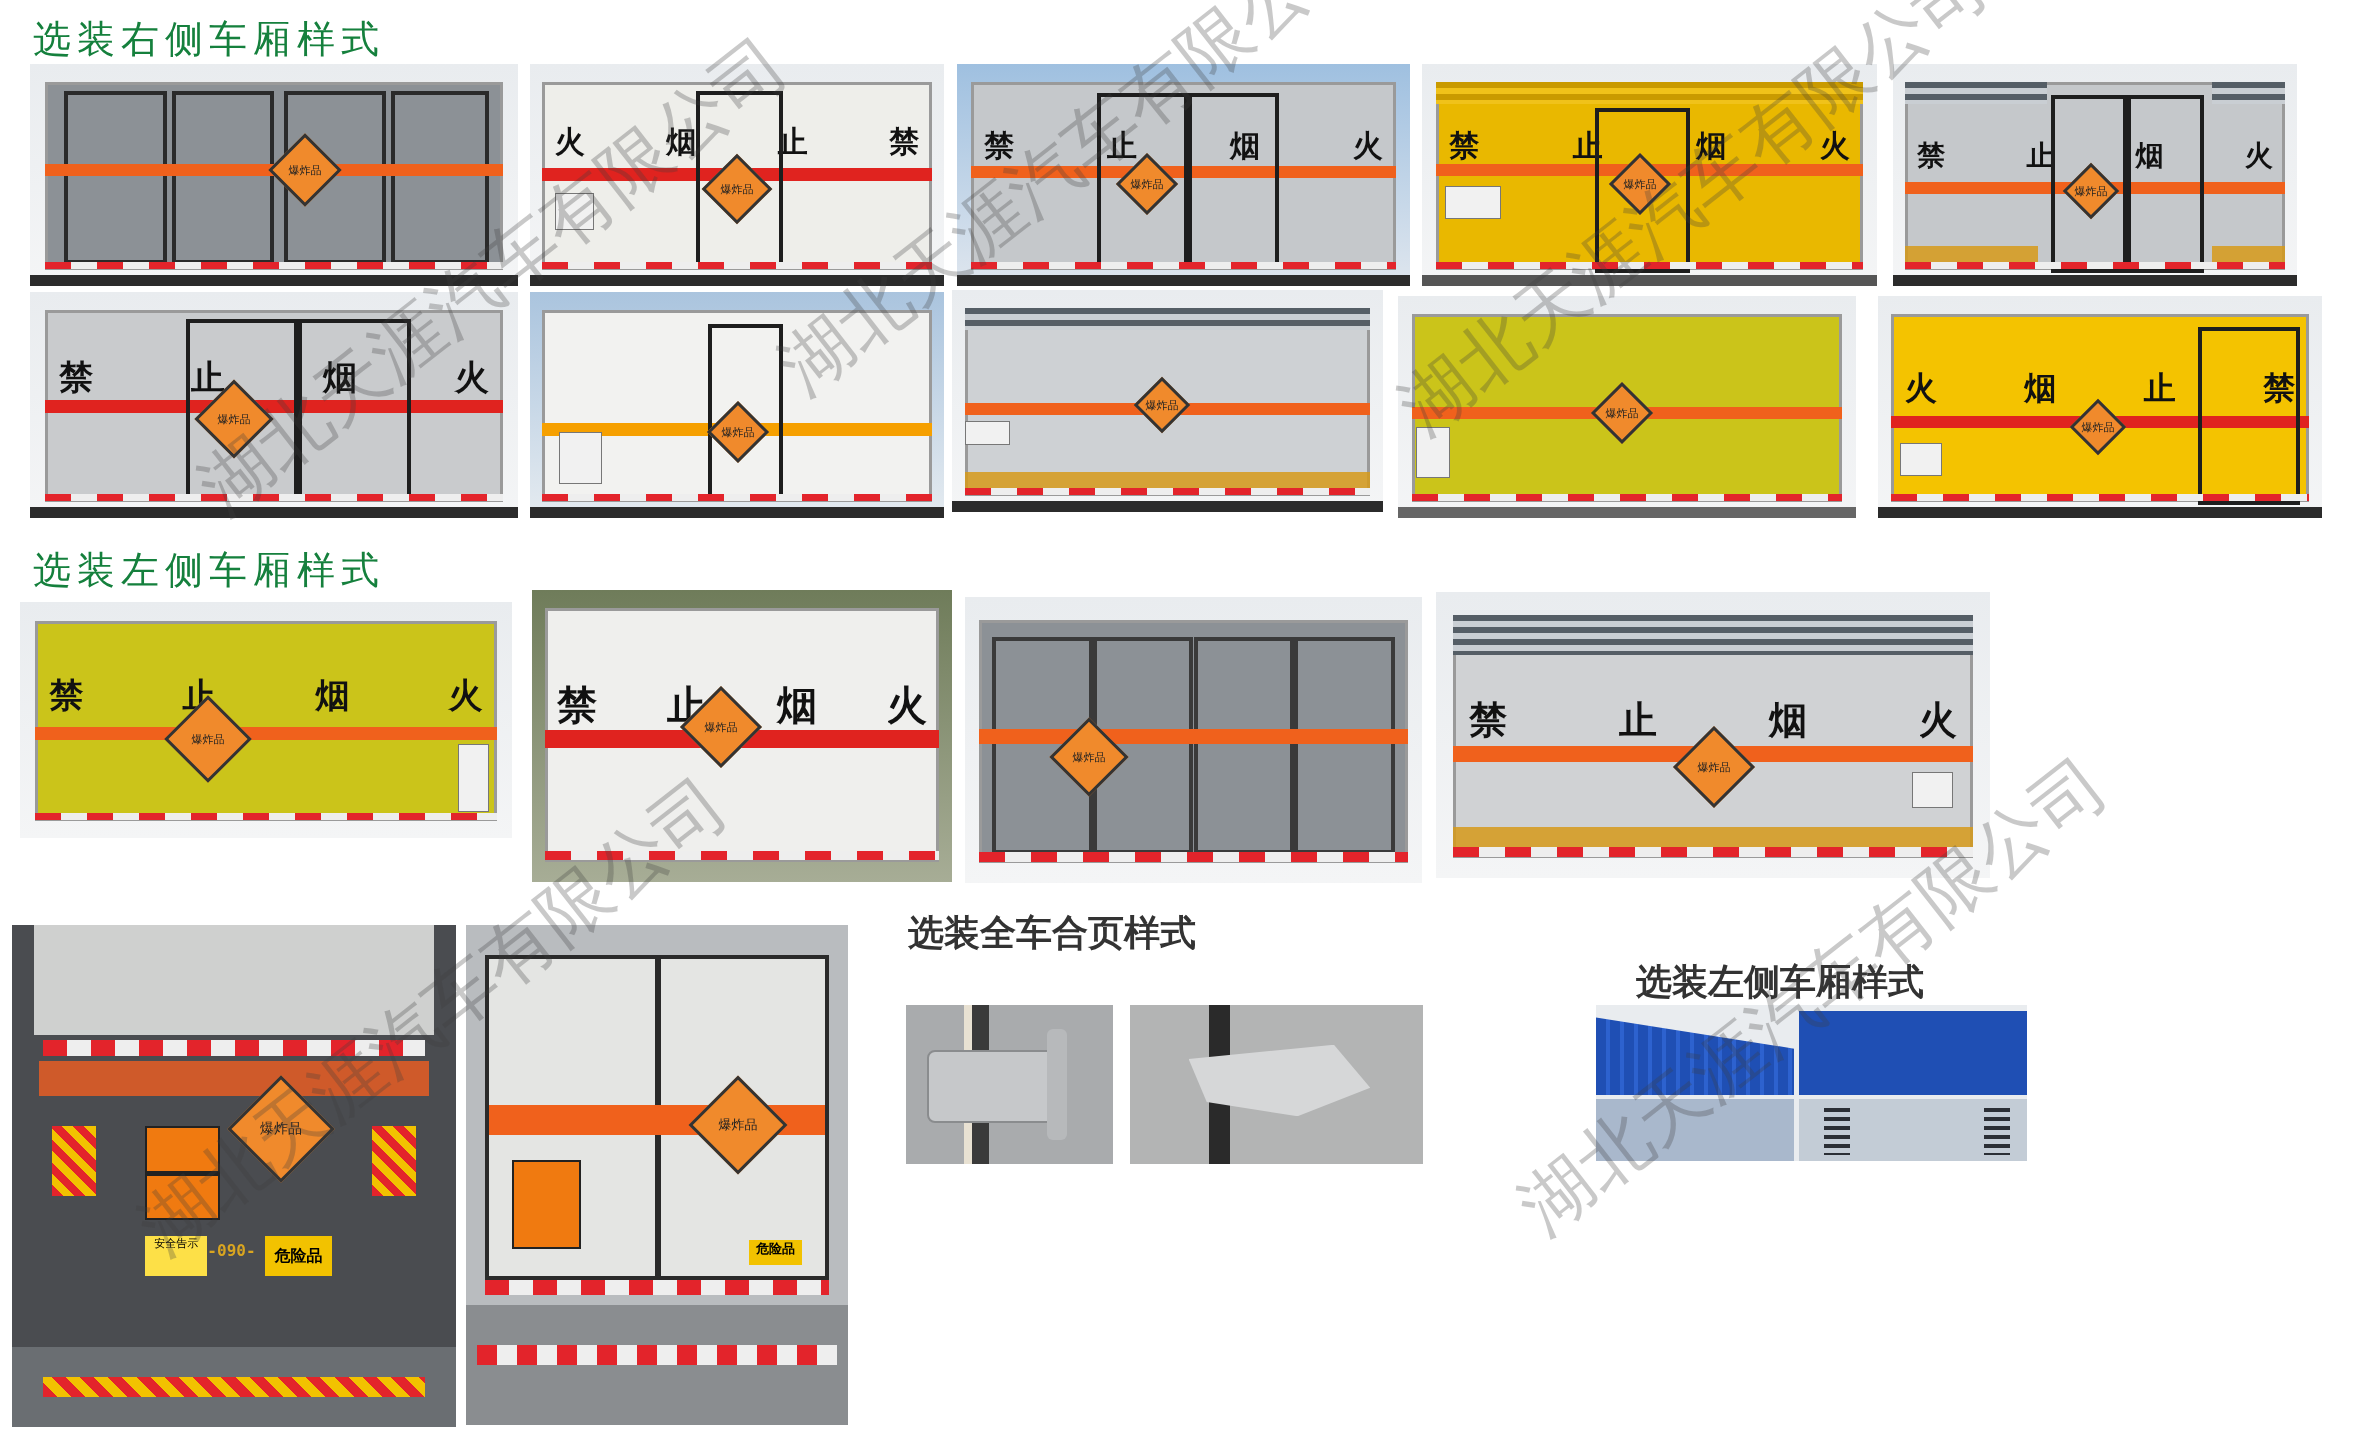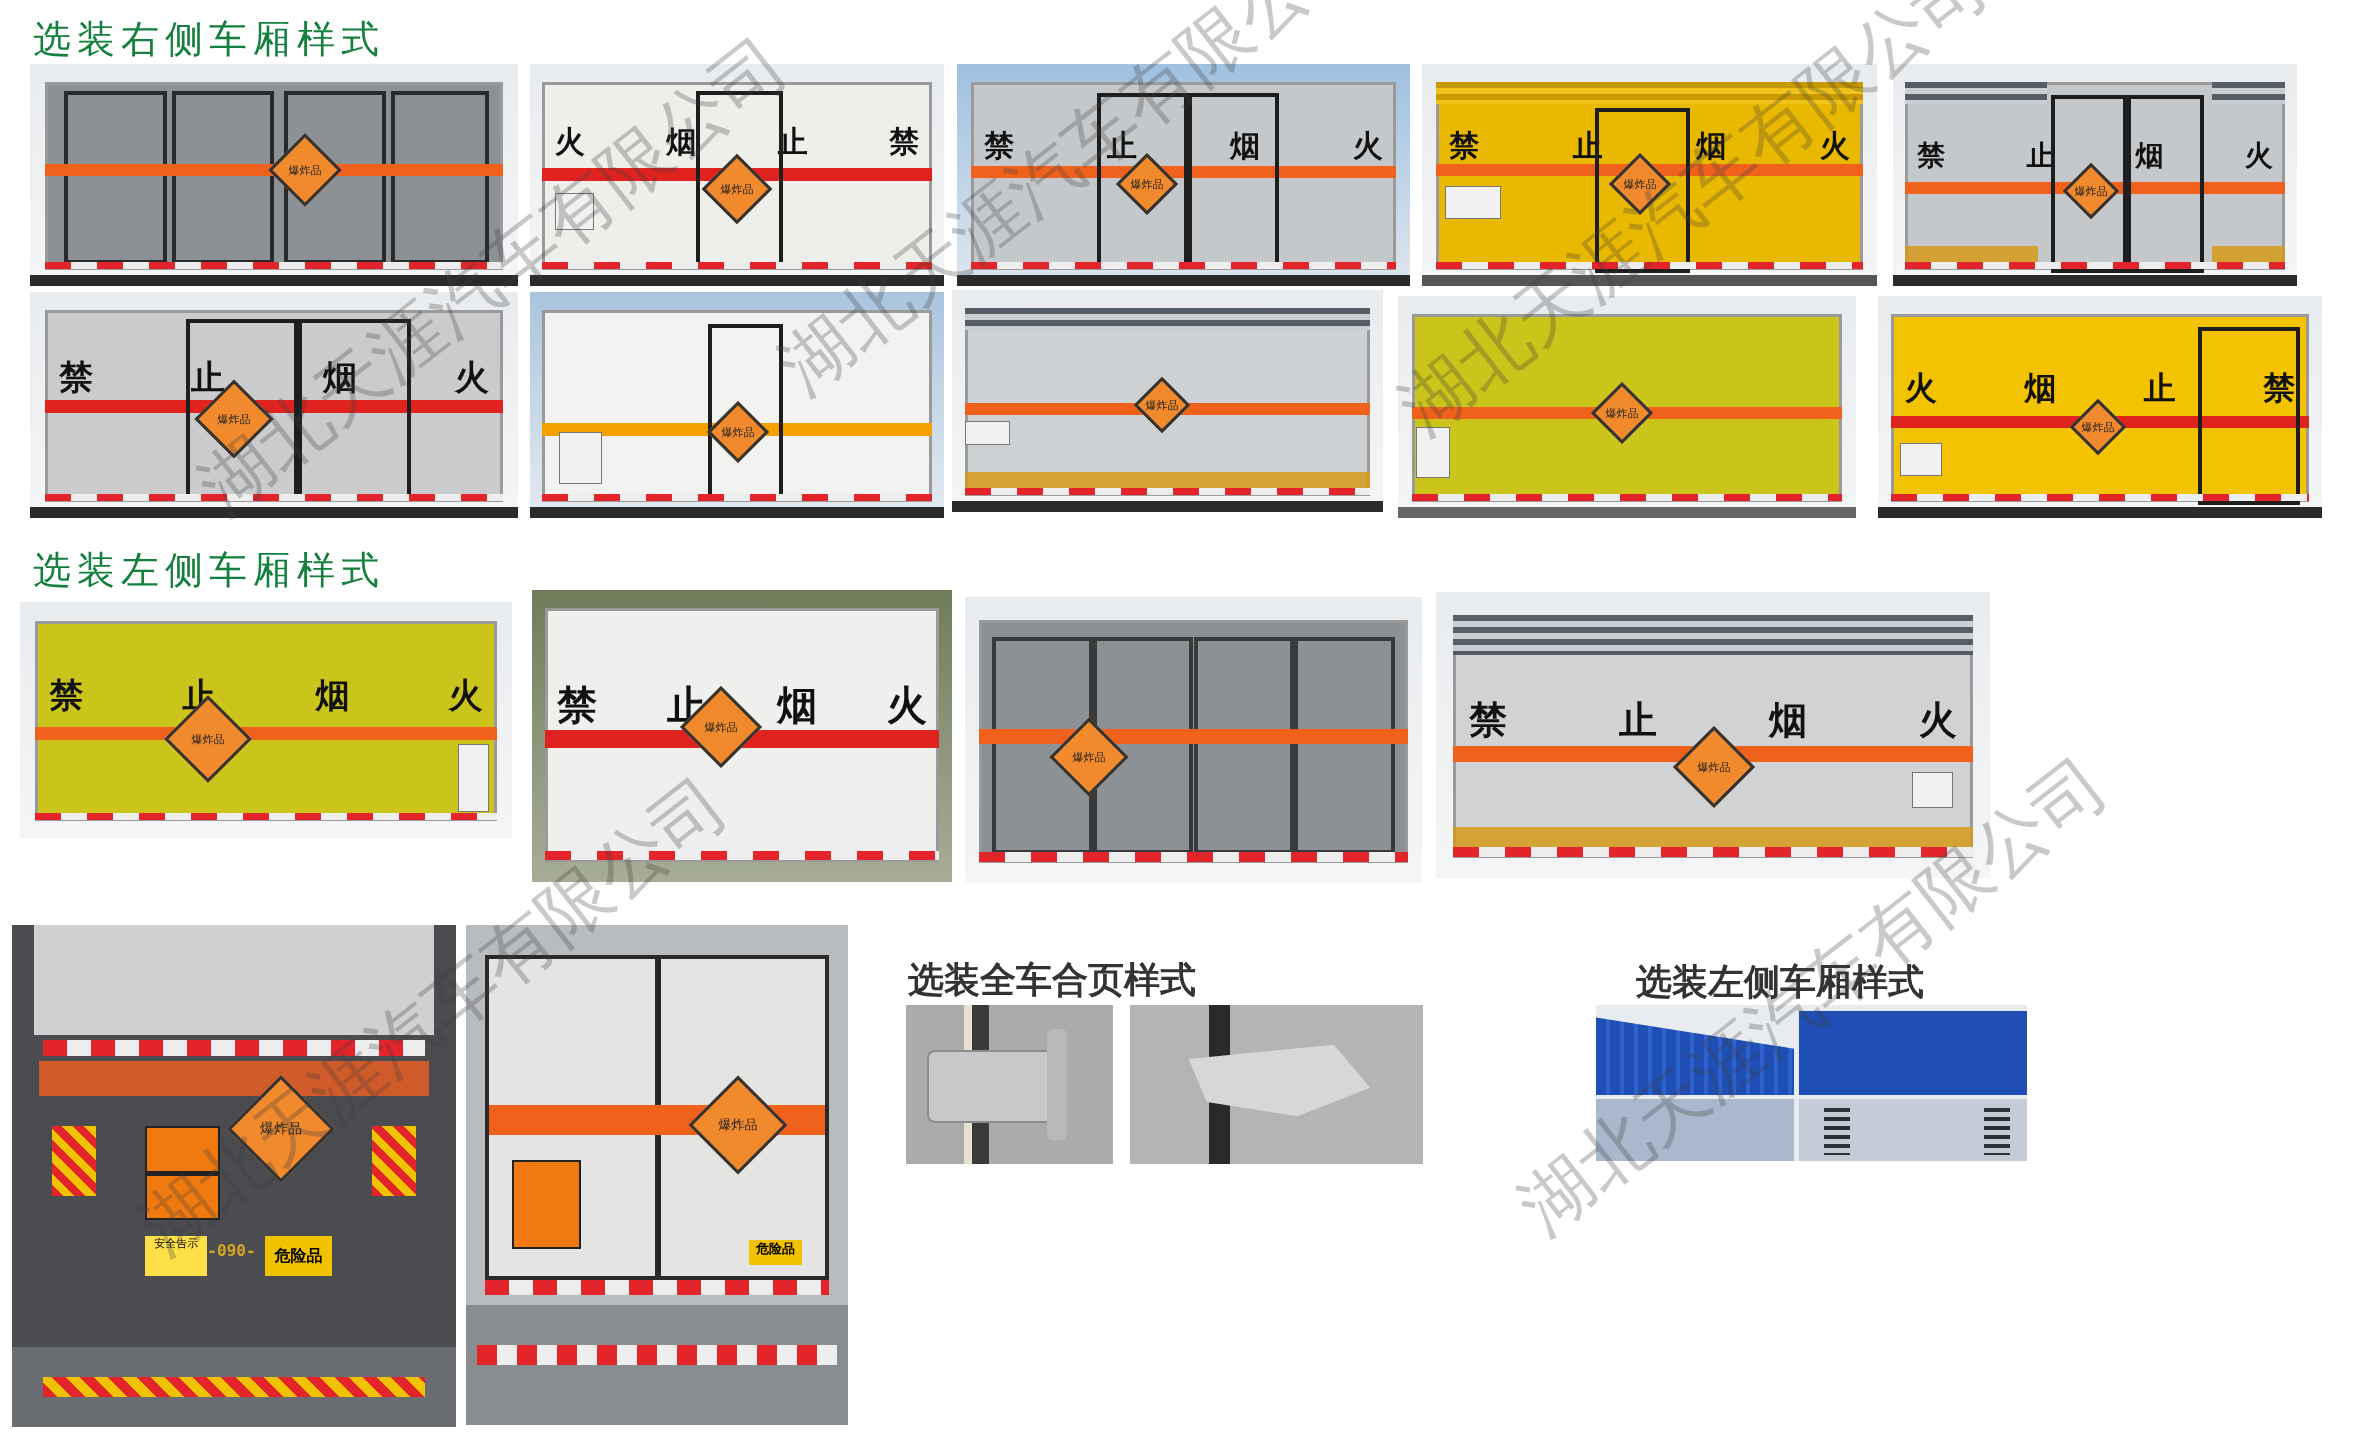--- a/index.html
+++ b/index.html
@@ -300,21 +300,21 @@
   <div style="position:absolute; left:12%; top:47%; width:17%; height:17%; background:#f07a10; border:2px solid #222;"></div>
   <div class="diamond" style="left:62%; top:33%; width:70px; height:70px;">
       <span style="font-size:13px;">爆炸品</span>
     </div>
   <div style="position:absolute; left:74%; top:63%; width:14%; height:5%; background:#f2c200; font-size:13px; font-weight:bold; text-align:center; font-family:'DejaVu Sans',sans-serif;">危险品</div>
   <div style="position:absolute; left:5%; right:5%; top:71%; height:3%; background:repeating-linear-gradient(90deg,#e3242b 0 24px,#eee 24px 48px);"></div>
   <div style="position:absolute; left:0; right:0; bottom:0; height:24%; background:#8a8d90;"></div>
   <div style="position:absolute; left:3%; right:3%; bottom:12%; height:4%; background:repeating-linear-gradient(90deg,#e3242b 0 20px,#eee 20px 40px);"></div>
 </div>
 
-<div class="section-title bold" style="left:908px; top:956px;">选装全车合页样式</div>
+<div class="section-title bold" style="left:908px; top:909px;">选装全车合页样式</div>
 <div class="photo" style="left:906px; top:1005px; width:207px; height:159px; background:#a9abad;">
   <div style="position:absolute; left:28%; top:0; width:12%; height:100%; background:#e8e1d2;"></div>
   <div style="position:absolute; left:32%; top:0; width:8%; height:100%; background:#3a3a3a;"></div>
   <div style="position:absolute; left:10%; top:28%; width:62%; height:44%; background:#c6c8ca; border-radius:8px; border:2px solid #8a8c8e;"></div>
   <div style="position:absolute; left:68%; top:15%; width:10%; height:70%; background:#b7b9bb; border-radius:6px;"></div>
 </div>
 <div class="photo" style="left:1130px; top:1005px; width:293px; height:159px; background:#b3b4b4;">
   <div style="position:absolute; left:27%; top:0; width:7%; height:100%; background:#2a2a2a;"></div>
   <div style="position:absolute; left:20%; top:25%; width:62%; height:45%; background:#d6d7d8; clip-path:polygon(0 20%,80% 0,100% 60%,60% 100%,10% 80%);"></div>
 </div>

